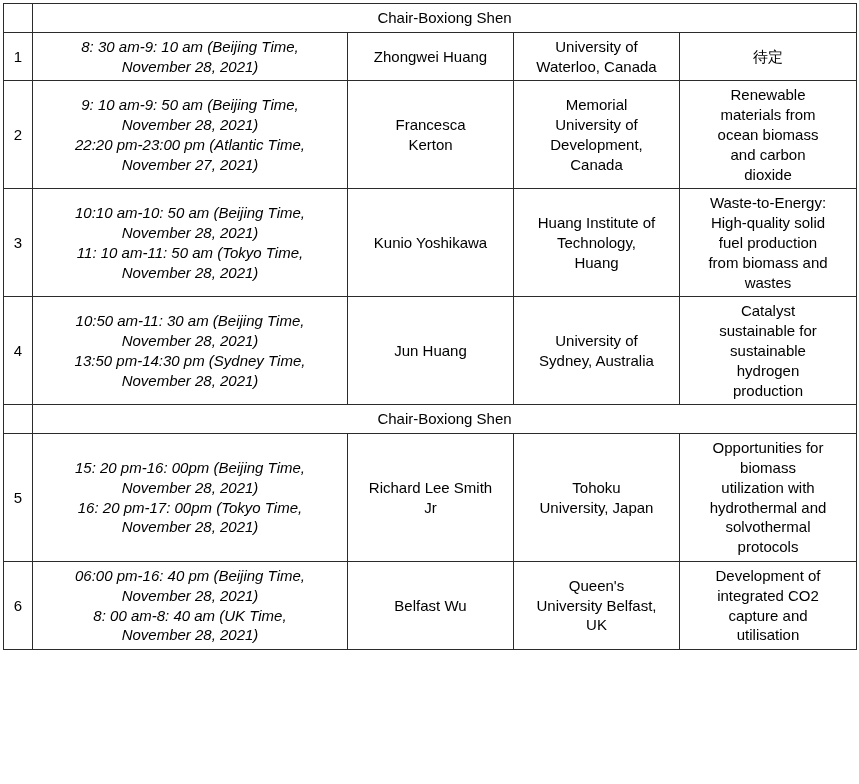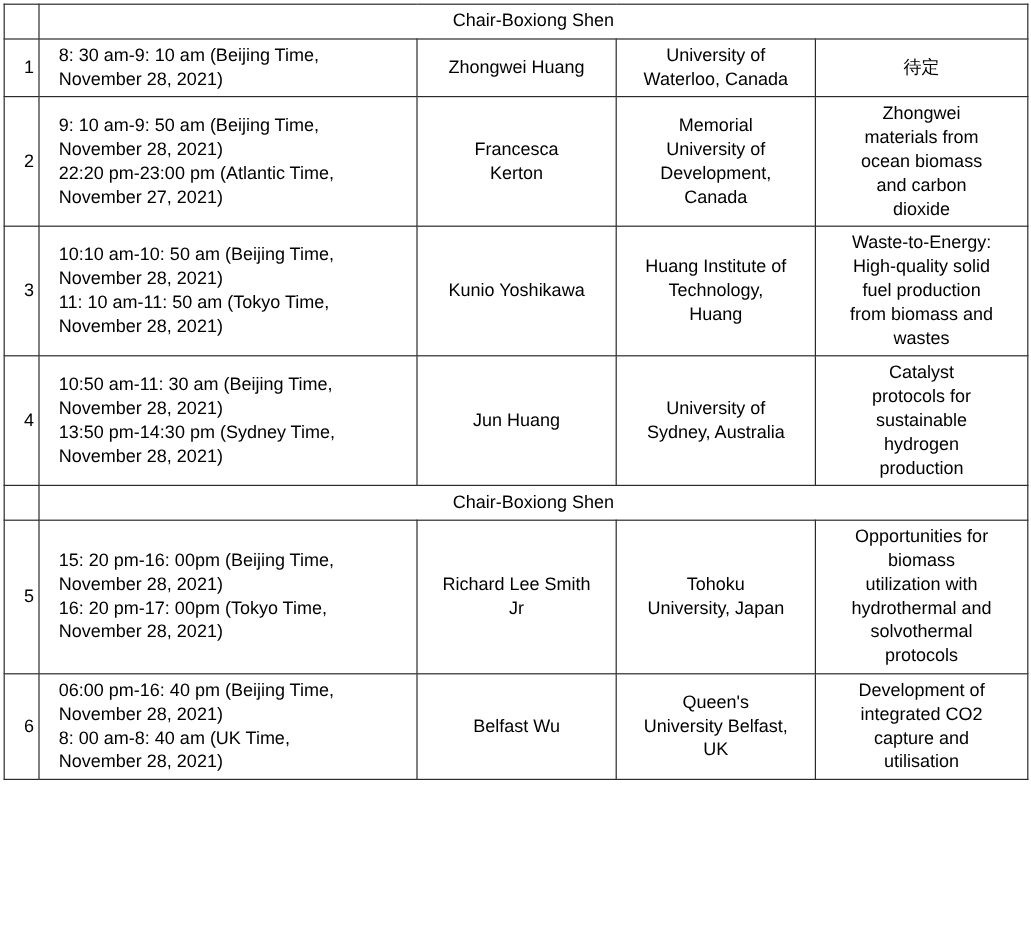--- a/index.html
+++ b/index.html
@@ -15,40 +15,41 @@
     overflow: hidden;
   }
   table.schedule {
     border-collapse: collapse;
     width: 853px;
     margin: 3px 0 0 3px;
     table-layout: fixed;
   }
   table.schedule td {
     border: 1px solid #2b2b2b;
-    padding: 4px 16px;
+    padding: 4px 0;
     font-size: 15px;
     line-height: 1.32;
     vertical-align: middle;
     box-sizing: border-box;
   }
   col.c-num   { width: 29px; }
   col.c-time  { width: 315px; }
   col.c-name  { width: 166px; }
   col.c-aff   { width: 166px; }
   col.c-title { width: 177px; }
 
   td.num {
     text-align: center;
     font-size: 15px;
     padding: 2px;
   }
   td.time {
-    text-align: left;
+    text-align: center;
     padding-left: 8px;
+    font-style: italic;
   }
   td.center {
     text-align: center;
   }
   td.banner {
     text-align: center;
     font-size: 15px;
     padding: 3px 4px;
   }
   td.blank {
@@ -101,21 +102,21 @@
           <span class="line">Francesca</span>
           <span class="line">Kerton</span>
         </td>
         <td class="center">
           <span class="line">Memorial</span>
           <span class="line">University of</span>
           <span class="line">Development,</span>
           <span class="line">Canada</span>
         </td>
         <td class="center">
-          <span class="line">Zhongwei</span>
+          <span class="line">Renewable</span>
           <span class="line">materials from</span>
           <span class="line">ocean biomass</span>
           <span class="line">and carbon</span>
           <span class="line">dioxide</span>
         </td>
       </tr>
       <tr>
         <td class="num">3</td>
         <td class="time">
           <span class="line">10:10 am-10: 50 am (Beijing Time,</span>
@@ -149,21 +150,21 @@
         </td>
         <td class="center">
           <span class="line">Jun Huang</span>
         </td>
         <td class="center">
           <span class="line">University of</span>
           <span class="line">Sydney, Australia</span>
         </td>
         <td class="center">
           <span class="line">Catalyst</span>
-          <span class="line">protocols for</span>
+          <span class="line">sustainable for</span>
           <span class="line">sustainable</span>
           <span class="line">hydrogen</span>
           <span class="line">production</span>
         </td>
       </tr>
       <tr>
         <td class="blank">&nbsp;</td>
         <td class="banner" colspan="4">Chair-Boxiong Shen</td>
       </tr>
       <tr>

